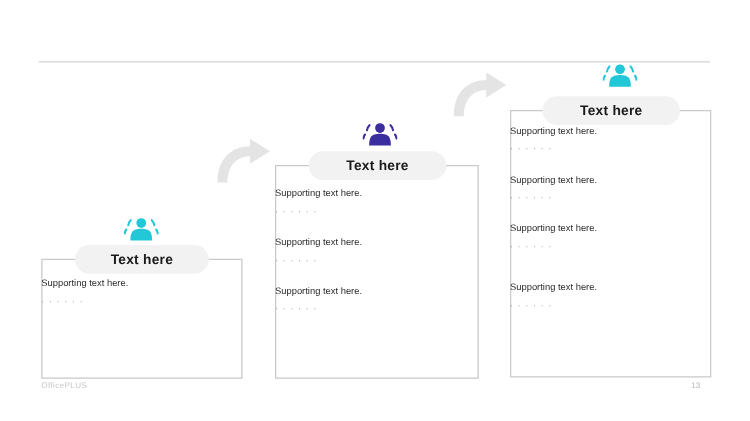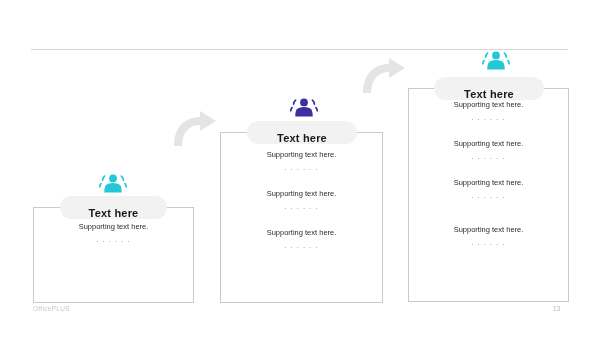--- a/index.html
+++ b/index.html
@@ -42,21 +42,21 @@
   .panel-1 { left: 33px;  top: 207px; width: 161px; height: 96px; }
   .panel-2 { left: 220px; top: 132px; width: 163px; height: 171px; }
   .panel-3 { left: 408px; top: 88px;  width: 161px; height: 214px; }
 
   
   .pill {
     position: absolute;
     background: #f2f2f2;
     border-radius: 999px;
     display: flex;
-    align-items: flex-end;
+    align-items: center;
     justify-content: center;
     color: #1a1a1a;
     font-weight: bold;
     letter-spacing: .2px;
     box-sizing: border-box;
   }
   .pill-1 { left: 60px;  top: 196px; width: 107px; height: 23px; font-size: 11px; }
   .pill-2 { left: 247px; top: 121px; width: 110px; height: 23px; font-size: 11px; }
   .pill-3 { left: 434px; top: 77px;  width: 110px; height: 23px; font-size: 11px; }
 
@@ -66,21 +66,21 @@
     width: 28px;
     height: 24px;
   }
   .icon-1 { left: 99px;  top: 173px; }
   .icon-2 { left: 290px; top: 97px;  }
   .icon-3 { left: 482px; top: 50px;  }
 
   
   .body-block {
     position: absolute;
-    text-align: center;
+    text-align: left;
     box-sizing: border-box;
   }
   .body-1 { left: 33px;  top: 222px; width: 161px; }
   .body-2 { left: 220px; top: 150px; width: 163px; }
   .body-3 { left: 408px; top: 100px; width: 161px; }
 
   .support-line {
     font-size: 7.5px;
     color: #2b2b2b;
     line-height: 1.2;

